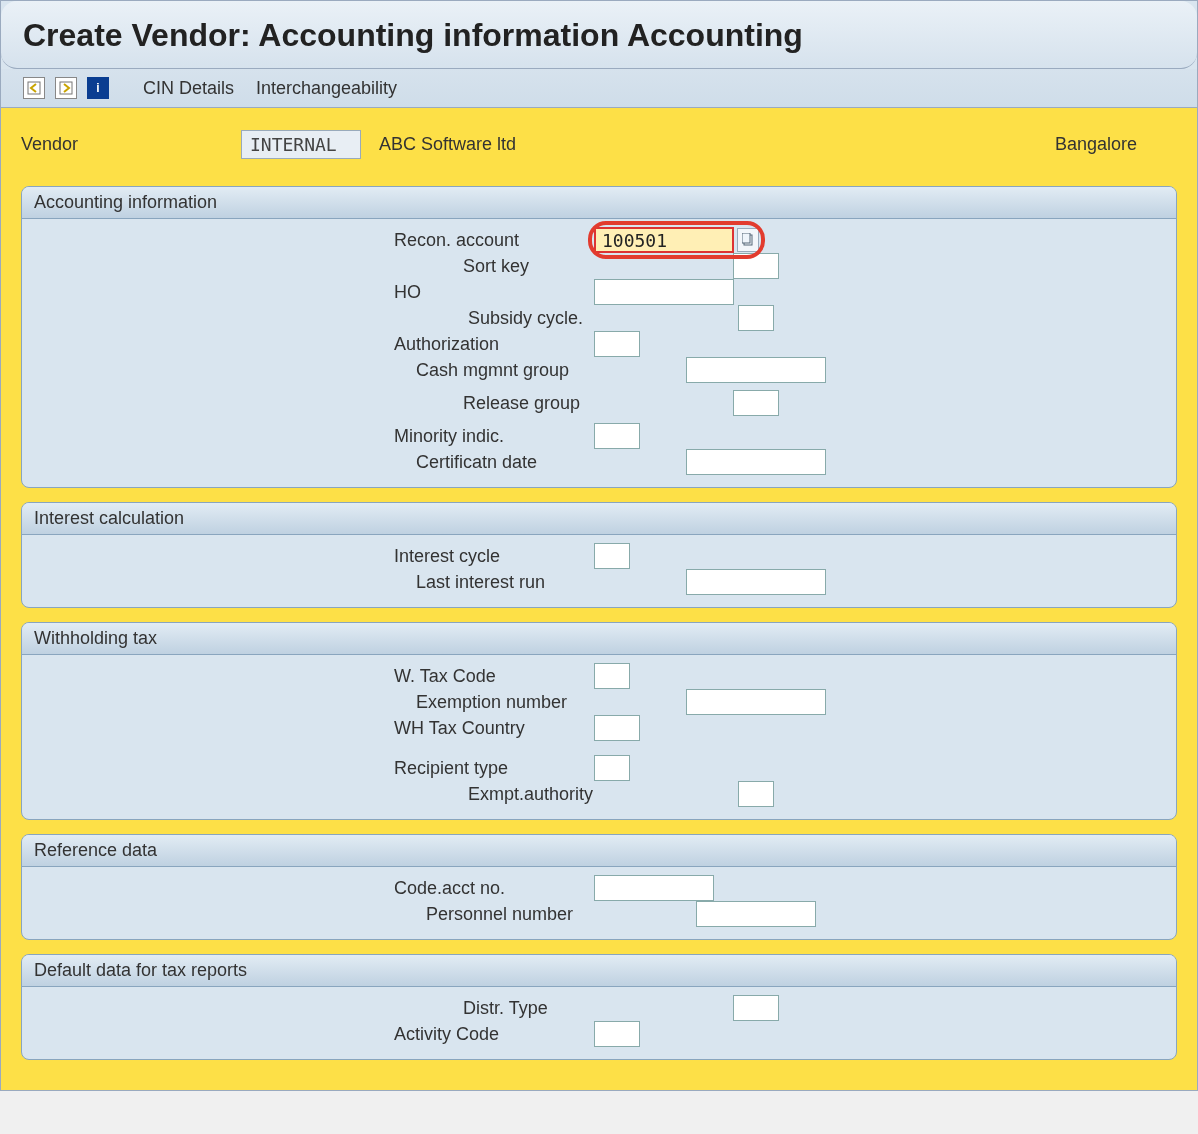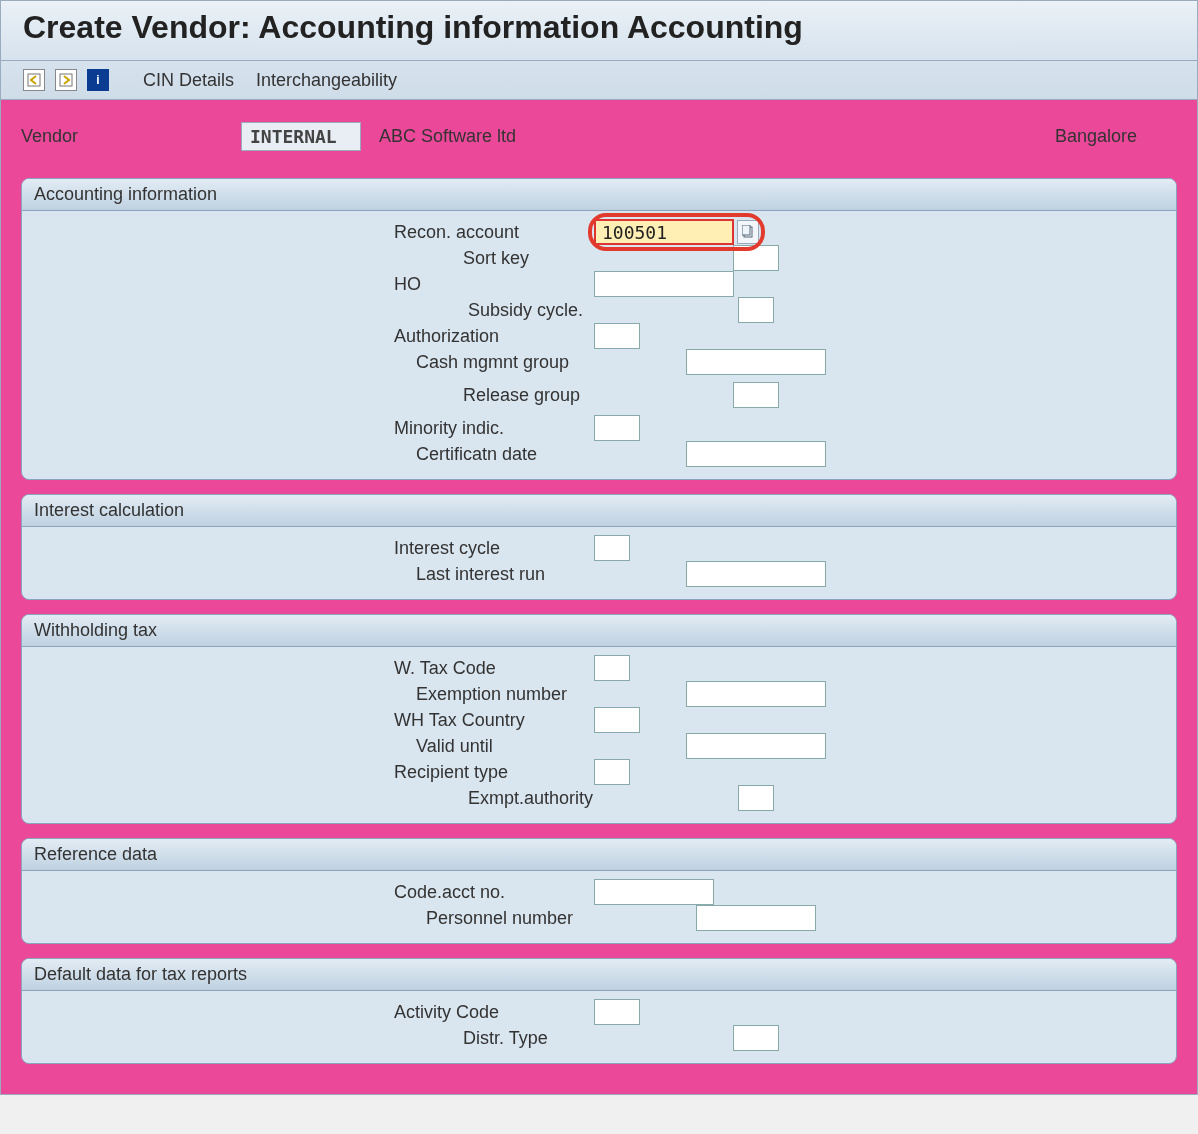--- a/index.html
+++ b/index.html
@@ -9,23 +9,24 @@
     font-size: 18px;
     color: #333;
     background: #f0f0f0;
     width: 1198px;
   }
   .window {
     border: 1px solid #9aaabf;
     background: #d9e5ef;
   }
   .title-bar {
-    padding: 8px 22px 14px 22px;
+    padding: 16px 22px 14px 22px;
     border-bottom: 1px solid #9aaabf;
     background: linear-gradient(#eaf1f7,#d6e2ed);
+    border-radius: 16px;
   }
   .title-bar h1 {
     margin:0;
     font-size: 32px;
     font-weight: bold;
     color: #222;
   }
   .toolbar {
     padding: 8px 22px;
     display:flex;
@@ -40,33 +41,32 @@
     border:1px solid #888;
     background:#fff;
     cursor:pointer;
   }
   .toolbar .tlabel {
     padding: 0 6px;
     cursor:pointer;
     color:#333;
   }
   .tsep { width:8px; }
-  .content { padding: 14px 10px 16px 10px; background:#ec4899; }
+  .content { padding: 14px 10px 16px 10px; background:#fde047; }
   .header-fields { padding: 4px 10px 16px 10px; }
   .hrow { display:flex; align-items:center; height:36px; }
   .hlabel { width: 220px; }
   .ro-box {
     border:1px solid #9ab;
     background:#e8eef4;
     padding:3px 8px;
     font-family: "DejaVu Sans Mono","Menlo","Consolas",monospace;
     font-size:18px;
     color:#444;
     margin-right: 18px;
-    font-weight: bold;
   }
   .ro-box.med { min-width:120px; }
   .ro-box.sm  { min-width:56px; }
   .desc { margin-right: auto; }
   .city { margin-left: auto; margin-right: 40px; }
 
   .group {
     margin: 8px 10px 14px 10px;
     border:1px solid #89a5be;
     border-radius:8px;
@@ -263,24 +263,20 @@
           <div class="col col-right">
             <span class="flabel-r">Exemption number</span>
             <input class="txt r140" value="" style="">
           </div>
         </div>
         <div class="row">
           <div class="col col-left">
             <span class="flabel">WH Tax Country</span>
             <input class="txt r60" value="" style="">
           </div>
-          <div class="col col-right">
-            <span class="flabel-r">Valid  until</span>
-            <input class="txt r140" value="" style="">
-          </div>
         </div>
         <div class="row">
           <div class="col col-left">
             <span class="flabel">Recipient type</span>
             <input class="txt r40" value="" style="">
           </div>
           <div class="col col-right">
             <span class="flabel-r">Exmpt.authority</span>
             <input class="txt r40" value="" style="">
           </div>
@@ -301,26 +297,26 @@
             <input class="txt r120" value="" style="">
           </div>
         </div>
       </div>
     </div>
 
     <div class="group">
       <div class="group-title">Default data for tax reports</div>
       <div class="group-body">
         <div class="row">
+          <div class="col col-right">
+            <span class="flabel-r">Distr. Type</span>
+            <input class="txt r60" value="" style="">
+          </div>
           <div class="col col-left">
             <span class="flabel">Activity Code</span>
-            <input class="txt r60" value="" style="">
-          </div>
-          <div class="col col-right">
-            <span class="flabel-r">Distr. Type</span>
             <input class="txt r60" value="" style="">
           </div>
         </div>
       </div>
     </div>
 
   </div>
 </div>
 
 </body></html>

